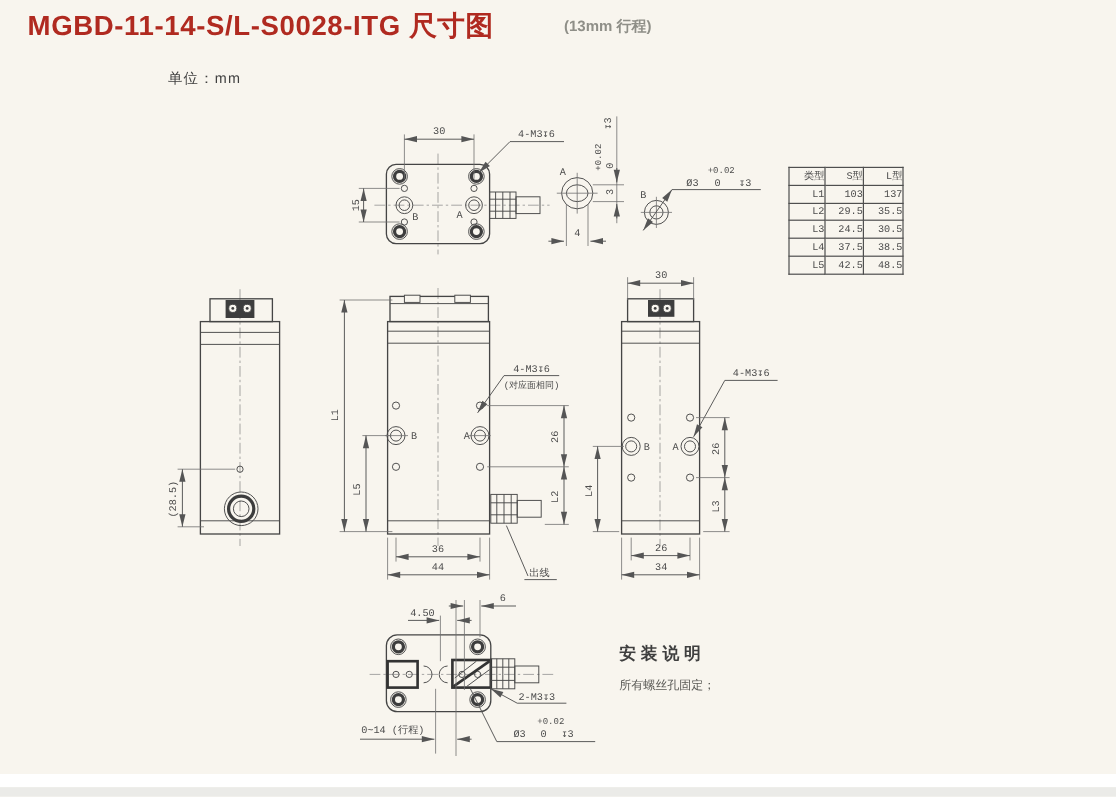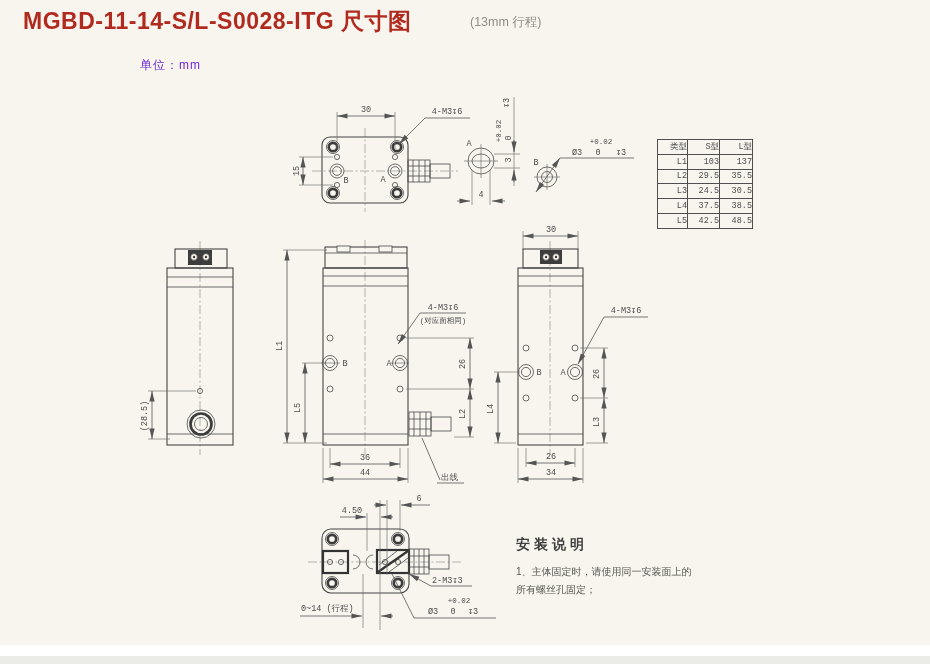--- a/index.html
+++ b/index.html
@@ -1,21 +1,21 @@
 <!DOCTYPE html>
 <html><head>
 <meta charset="utf-8">
 <style>
   html,body{margin:0;padding:0;}
   .page{position:relative;width:930px;height:664px;background:#f8f5ee;overflow:hidden;
         font-family:"Liberation Sans",sans-serif;}
   .titlebar h1{position:absolute;left:23px;top:6px;margin:0;font-size:23px;font-weight:bold;
         color:#b02a20;letter-spacing:0.5px;}
-  .subtitle{position:absolute;left:470px;top:14px;font-size:12.5px;color:#8f8f88;}
-  .unit{position:absolute;left:140px;top:57px;font-size:12px;color:#6d28d9;letter-spacing:1px;text-align:center;}
+  .subtitle{position:absolute;left:470px;top:14px;font-size:12.5px;color:#8f8f88;font-weight:bold;}
+  .unit{position:absolute;left:140px;top:57px;font-size:12px;color:#404040;letter-spacing:1px;text-align:center;}
   svg.drawing{position:absolute;left:0;top:0;}
   
   .o{fill:none;stroke:#454545;stroke-width:1.1;}
   .o2{fill:none;stroke:#4a4a4a;stroke-width:0.8;}
   .ext{stroke:#6e6e6e;stroke-width:0.65;fill:none;}
   .dim{stroke:#555;stroke-width:0.8;fill:none;}
   .cl{stroke:#8f8f8f;stroke-width:0.65;stroke-dasharray:9 2.5 2 2.5;fill:none;}
   .ring{fill:none;stroke:#3d3d3d;stroke-width:2.7;}
   .blk{fill:#3d3d3d;stroke:none;}
   .thk{stroke:#333;stroke-width:2.2;fill:none;}
@@ -395,19 +395,18 @@
     <tr>
       <td>L5</td>
       <td>42.5</td>
       <td>48.5</td>
     </tr>
   </tbody>
     </table>
 
   <div class="notes">
     <h2>安装说明</h2>
-    <p>1、主体固定时，请使用同一安装面上的</p>
     <p>所有螺丝孔固定；</p>
   </div>
 
   <div class="strip-w"></div>
   <div class="strip-g"></div>
 </div>
 
 </body></html>

